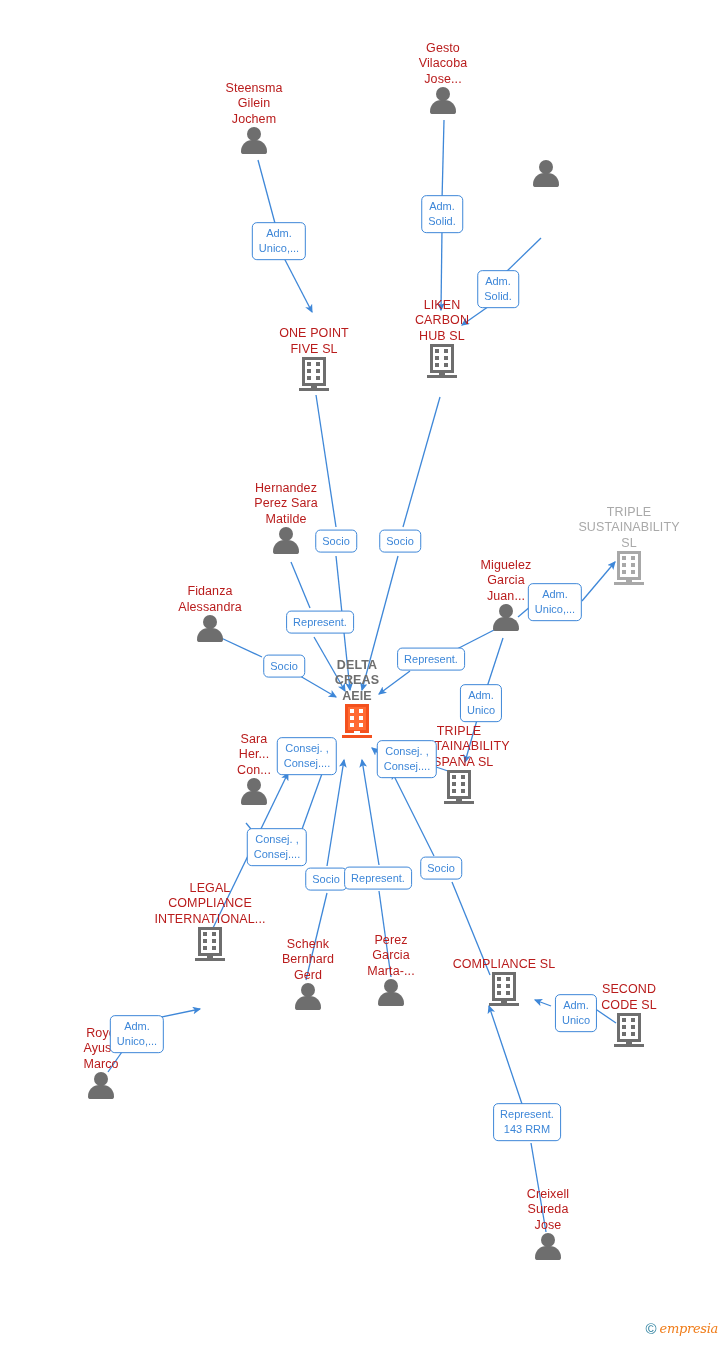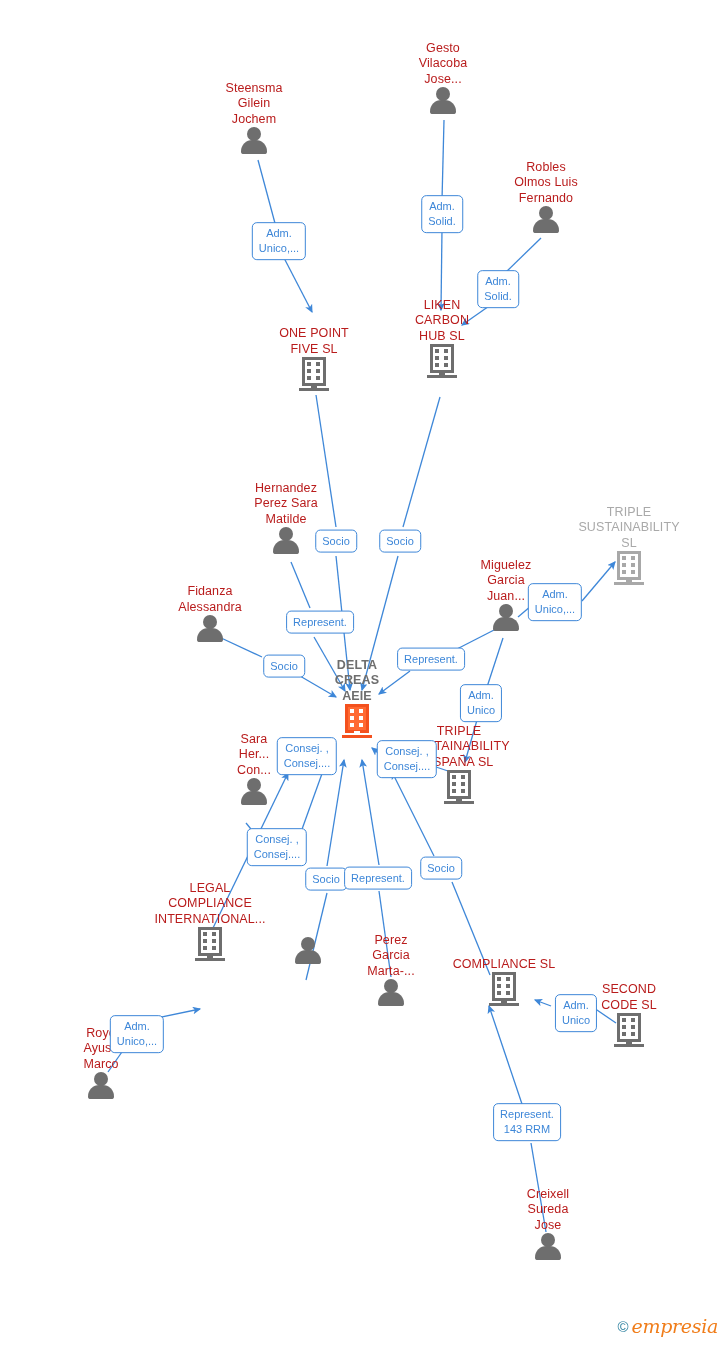--- a/index.html
+++ b/index.html
@@ -119,21 +119,21 @@
   }
   #watermark .c{
     color:#2a7f9e;
     font-size:15px;
     margin-right:3px;
   }
   #watermark .wm{
     color:#f07d1a;
     font-family:"DejaVu Serif","Liberation Serif",serif;
     font-style:italic;
-    font-size:19px;
+    font-size:13px;
     letter-spacing:-.3px;
   }
 </style>
 </head>
 <body>
 
 <div id="stage">
 
   <svg id="edges" viewBox="0 0 728 1345" xmlns="http://www.w3.org/2000/svg">
     <defs>
@@ -214,23 +214,20 @@
       <div class="node" style="left: 443px; top: 41.1px;">
         <span class="label">Gesto
 Vilacoba
 Jose...</span>
         <div class="ico person">
           <span class="head"></span>
           <span class="body"></span>
         </div>
       </div>
       <div class="node" style="left: 546px; top: 160.1px;">
-        <span class="label">Robles
-Olmos Luis
-Fernando</span>
         <div class="ico person">
           <span class="head"></span>
           <span class="body"></span>
         </div>
       </div>
       <div class="node" style="left: 314px; top: 326.4px;">
         <span class="label">ONE POINT
 FIVE  SL</span>
         <div class="ico bld">
           <span class="tower"></span>
@@ -353,20 +350,23 @@
           <span class="win" style="left:17px;top:5px"></span>
           <span class="win" style="left:8px;top:12px"></span>
           <span class="win" style="left:17px;top:12px"></span>
           <span class="win" style="left:8px;top:19px"></span>
           <span class="win" style="left:17px;top:19px"></span>
           <span class="door"></span>
           <span class="base"></span>
         </div>
       </div>
       <div class="node" style="left: 308px; top: 937.1px;">
+        <span class="label">Schenk
+Bernhard
+Gerd</span>
         <div class="ico person">
           <span class="head"></span>
           <span class="body"></span>
         </div>
       </div>
       <div class="node" style="left: 391px; top: 933.1px;">
         <span class="label">Perez
 Garcia
 Marta-...</span>
         <div class="ico person">

